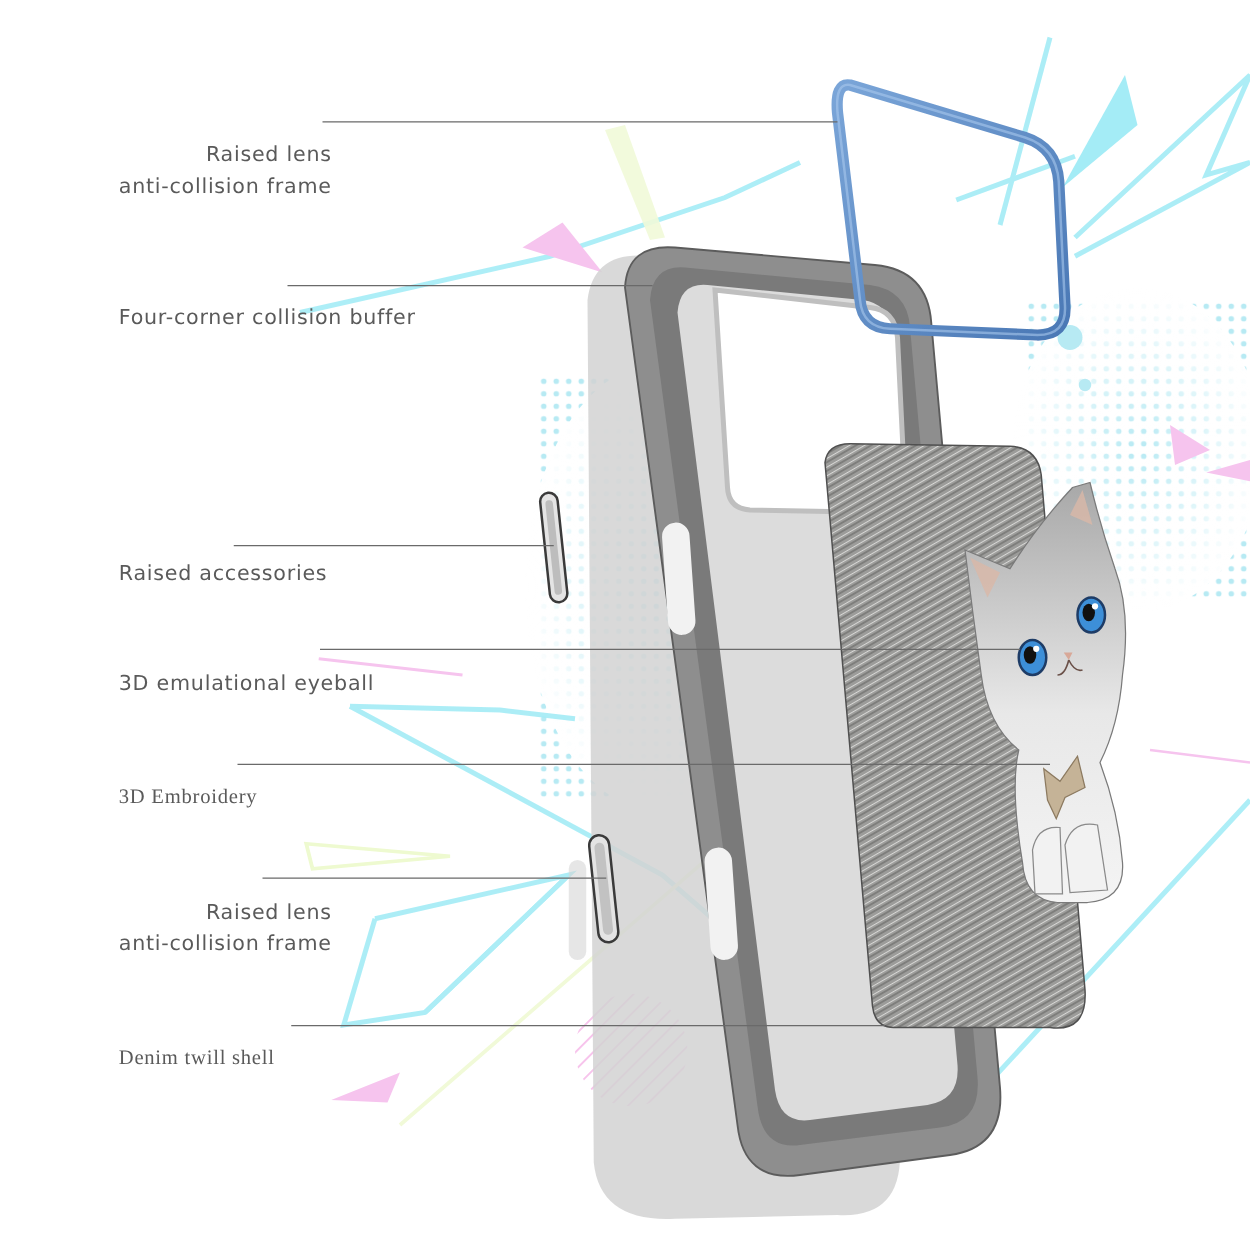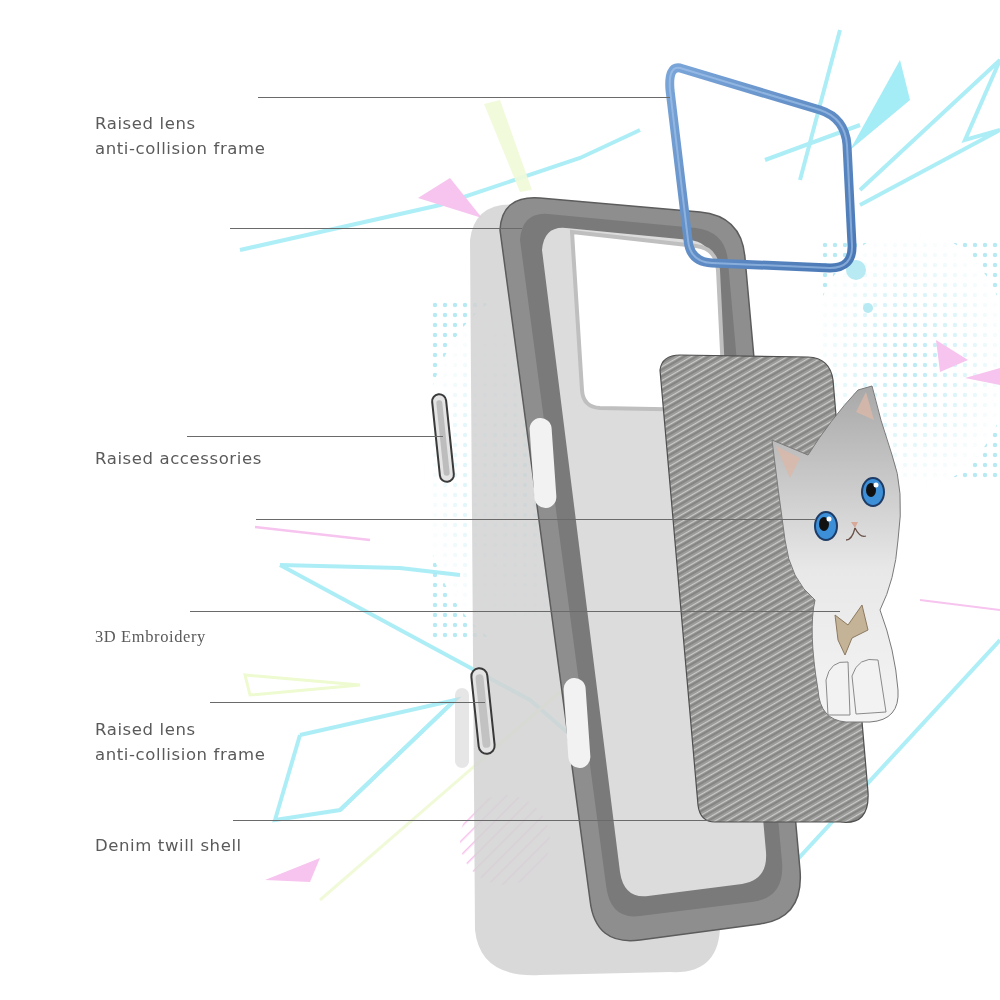--- a/index.html
+++ b/index.html
@@ -1,17 +1,17 @@
 <!DOCTYPE html>
 <html><head>
   <meta charset="utf-8">
   <style>
     html, body { margin: 0; padding: 0; background: #ffffff; }
     body { width: 1000px; height: 1000px; position: relative; overflow: hidden; font-family: "DejaVu Sans", sans-serif; }
-    .stage { position: absolute; left: 0; top: 0; width: 1000px; height: 758px; }
+    .stage { position: absolute; left: 0; top: 0; width: 1000px; height: 758px; text-align: right; }
     .bg-svg { position: absolute; left: 0; top: 0; width: 1000px; height: 1000px; }
     .label {
       position: absolute;
       left: 95px;
       color: #5a5a5a;
       font-size: 16.5px;
       letter-spacing: 0.6px;
       line-height: 25px;
       font-family: "DejaVu Sans", sans-serif;
     }
@@ -150,27 +150,33 @@
   <div class="leader" style="left:187px; top:436px; width:256px;"></div>
   <div class="leader" style="left:256px; top:519px; width:560px;"></div>
   <div class="leader" style="left:190px; top:611px; width:650px;"></div>
   <div class="leader" style="left:210px; top:702px; width:275px;"></div>
   <div class="leader" style="left:233px; top:820px; width:475px;"></div>
 
   <div class="label" style="top:111px;">
     <span>Raised lens</span>
     <span>anti-collision frame</span>
   </div>
+  <div class="label" style="top:241px;">
+    <span>Four-corner collision buffer</span>
+  </div>
   <div class="label" style="top:446px;">
     <span>Raised accessories</span>
+  </div>
+  <div class="label" style="top:534px;">
+    <span>3D emulational eyeball</span>
   </div>
   <div class="label" style="top:624px;font-family:Liberation Serif, serif;">
     <span>3D Embroidery</span>
   </div>
   <div class="label" style="top:717px;">
     <span>Raised lens</span>
     <span>anti-collision frame</span>
   </div>
-  <div class="label" style="top:833px;">
+  <div class="label" style="top:833px;font-family:Liberation Serif, serif;">
     <span>Denim twill shell</span>
   </div>
 
 </div>
 
 </body></html>

